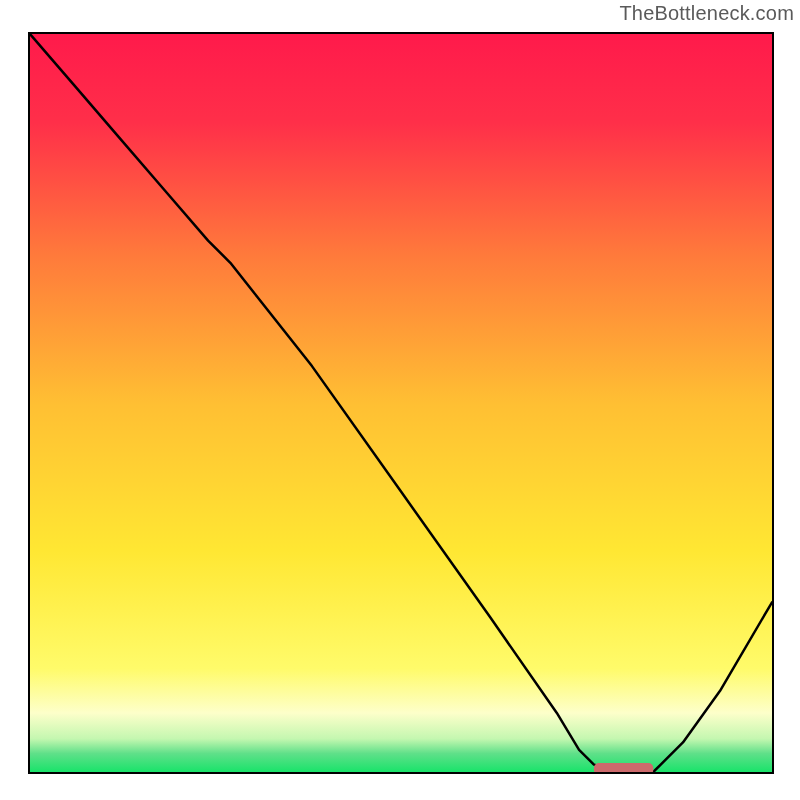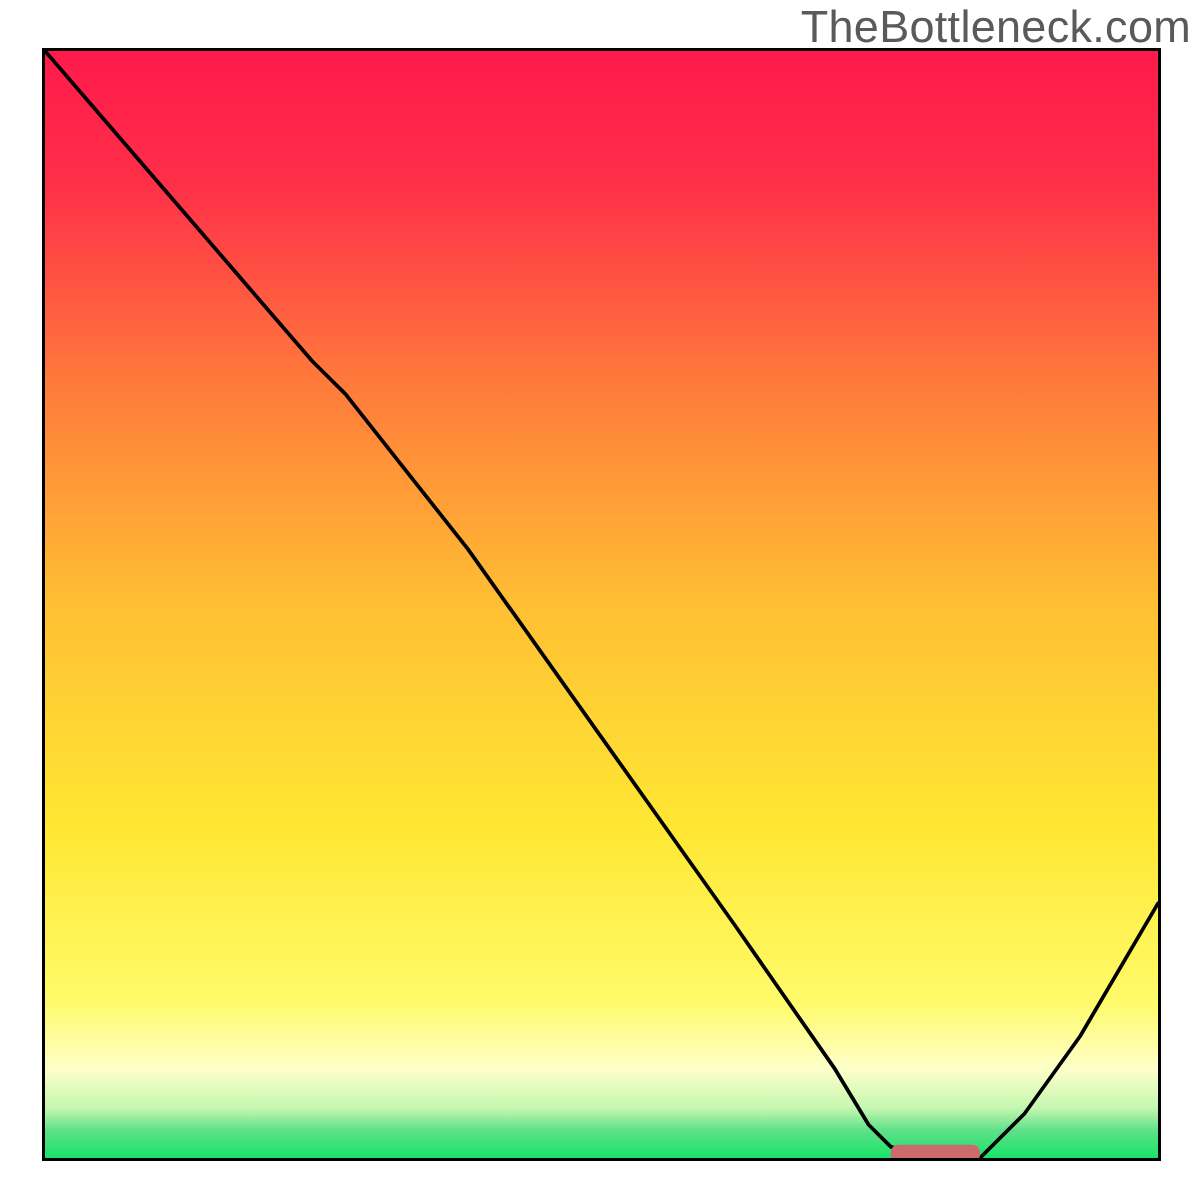--- a/index.html
+++ b/index.html
@@ -13,21 +13,21 @@
   }
   .frame {
     position: relative;
     width: 800px;
     height: 800px;
   }
   .watermark {
     position: absolute;
     top: 2px;
     right: 6px;
-    font-size: 30px;
+    font-size: 20px;
     font-weight: 400;
     color: #5a5a5a;
     letter-spacing: 0.2px;
     z-index: 3;
   }
   .plot-border {
     position: absolute;
     left: 28px;
     top: 32px;
     width: 746px;

